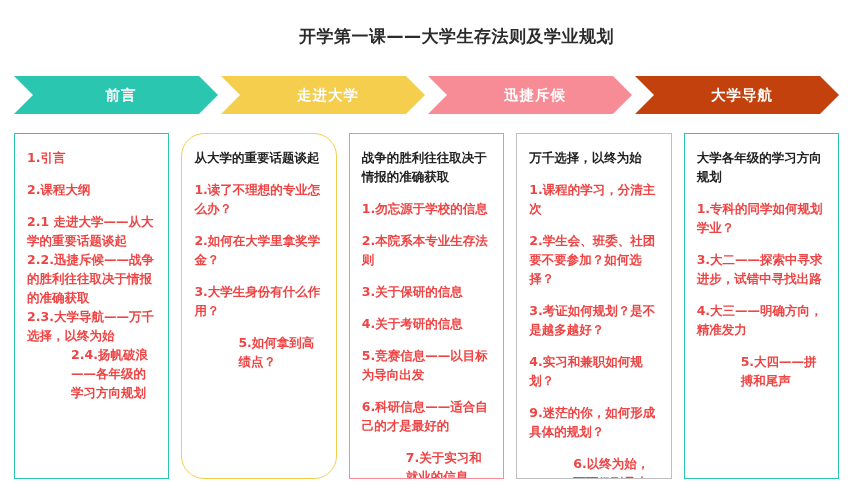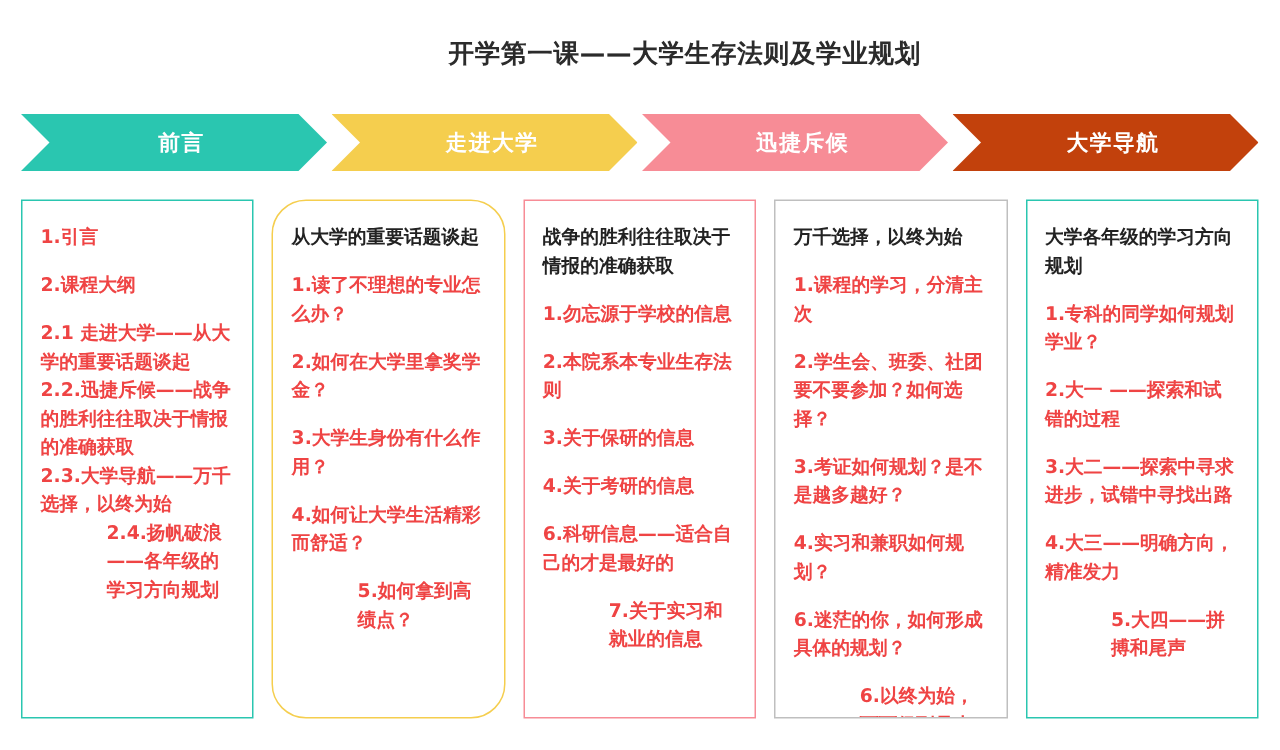--- a/index.html
+++ b/index.html
@@ -150,51 +150,50 @@
             <div class="card-item">2.4.扬帆破浪——各年级的学习方向规划</div>
           </div>
         </div>
       </div>
       <div class="card" style="border-color: rgb(245, 206, 78); border-radius: 23px;">
         <div class="card-inner">
           <div class="card-heading">从大学的重要话题谈起</div>
           <div class="card-item">1.读了不理想的专业怎么办？</div>
           <div class="card-item">2.如何在大学里拿奖学金？</div>
           <div class="card-item">3.大学生身份有什么作用？</div>
-          <div class="card-item">4.如何让大学生活精彩而舒适？</div>
           <div class="card-item">5.如何拿到高绩点？</div>
         </div>
       </div>
       <div class="card" style="border-color: rgb(247, 140, 150);">
         <div class="card-inner">
           <div class="card-heading">战争的胜利往往取决于情报的准确获取</div>
           <div class="card-item">1.勿忘源于学校的信息</div>
           <div class="card-item">2.本院系本专业生存法则</div>
           <div class="card-item">3.关于保研的信息</div>
           <div class="card-item">4.关于考研的信息</div>
+          <div class="card-item">5.竞赛信息——以目标为导向出发</div>
           <div class="card-item">6.科研信息——适合自己的才是最好的</div>
           <div class="card-item">7.关于实习和就业的信息</div>
         </div>
       </div>
       <div class="card" style="border-color: rgb(191, 191, 191);">
         <div class="card-inner">
           <div class="card-heading">万千选择，以终为始</div>
           <div class="card-item">1.课程的学习，分清主次</div>
           <div class="card-item">2.学生会、班委、社团要不要参加？如何选择？</div>
           <div class="card-item">3.考证如何规划？是不是越多越好？</div>
           <div class="card-item">4.实习和兼职如何规划？</div>
-          <div class="card-item">6.迷茫的你，如何形成具体的规划？</div>
+          <div class="card-item">9.迷茫的你，如何形成具体的规划？</div>
           <div class="card-item">6.以终为始，面面俱到是大忌!</div>
         </div>
       </div>
       <div class="card" style="border-color: rgb(42, 198, 176);">
         <div class="card-inner">
           <div class="card-heading">大学各年级的学习方向规划</div>
           <div class="card-item">1.专科的同学如何规划学业？</div>
-          <div class="card-item">2.大一 ——探索和试错的过程</div>
           <div class="card-item">3.大二——探索中寻求进步，试错中寻找出路</div>
           <div class="card-item">4.大三——明确方向，精准发力</div>
           <div class="card-item">5.大四——拼搏和尾声</div>
         </div>
       </div>
     </div>
 
 </div>
 
 </body></html>

